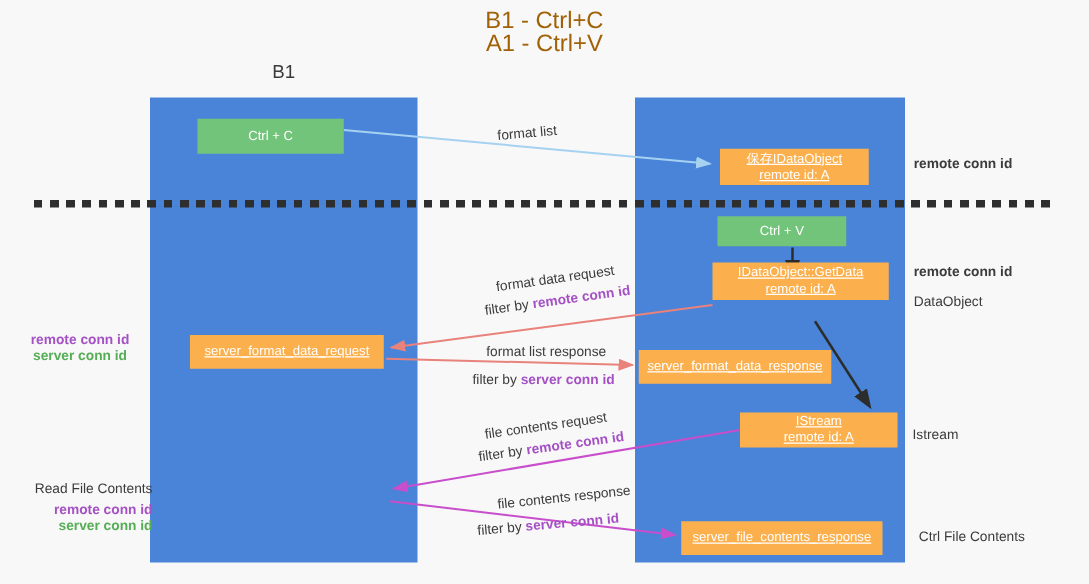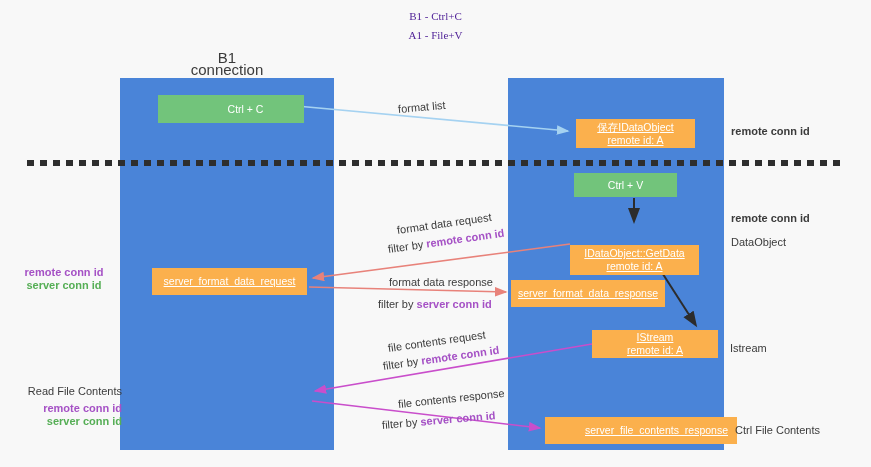--- a/index.html
+++ b/index.html
@@ -1,18 +1,18 @@
 <!DOCTYPE html>
 <html><head>
 <meta charset="utf-8">
 <style>
   html,body{margin:0;padding:0;}
   body{font-family:"Liberation Sans", sans-serif; background:#f8f8f8;}
   .canvas{position:relative;width:871px;height:467px;background:#f8f8f8;overflow:hidden;}
-  .title{position:absolute;left:0;top:7px;width:871px;text-align:center;font-size:11px;line-height:19px;color:#4c1d95;font-family:Liberation Serif, serif;}
+  .title{position:absolute;left:0;top:7px;width:871px;text-align:center;font-size:19px;line-height:19px;color:#a16207;}
   .col-header{position:absolute;text-align:center;font-size:15px;line-height:12px;color:#3b3b3b;}
   .col{position:absolute;top:78px;height:372px;background:#4a84d8;}
   .col-left{left:120px;width:214px;}
   .col-right{left:508px;width:216px;}
   .dashline{position:absolute;left:27px;top:160px;width:815px;height:6px;
     background:repeating-linear-gradient(90deg,#2e2e2e 0 7px,transparent 7px 13px);z-index:5;}
   .box{position:absolute;display:flex;flex-direction:column;align-items:center;justify-content:center;
     color:#fff;font-size:10.5px;line-height:13px;text-align:center;z-index:4;}
   .box.green{background:#72c47b;}
   .box.orange{background:#fbb04d;text-decoration:underline;}
@@ -25,26 +25,25 @@
   .sidelabel{position:absolute;font-size:11px;line-height:13px;white-space:nowrap;z-index:6;color:#3b3b3b;}
   .svglayer{position:absolute;left:0;top:0;z-index:3;pointer-events:none;}
 </style>
 </head>
 <body>
 
 <div class="canvas">
 
   <div class="title">
     <div>B1 - Ctrl+C</div>
-    <div>A1 - File+V</div>
+    <div>A1 - Ctrl+V</div>
   </div>
 
   <div class="col-header" style="left:120px;top:52px;width:214px;">
     <div>B1</div>
-    <div>connection</div>
   </div>
 
   <div class="col col-left"></div>
   <div class="col col-right"></div>
 
   <svg class="svglayer" width="871" height="467">
     <defs>
       <marker id="m-blue" markerWidth="9" markerHeight="8" refX="7" refY="3" orient="auto">
         <path d="M0,0 L8,3 L0,6 Z" fill="#a5d2f1"></path>
       </marker>
@@ -62,64 +61,64 @@
     <line x1="634" y1="198" x2="634" y2="220" stroke="#2c2c2c" stroke-width="2" marker-end="url(#m-black)"></line>
     <line x1="652" y1="257" x2="695" y2="324" stroke="#2c2c2c" stroke-width="2" marker-end="url(#m-black)"></line>
     <line x1="570" y1="244" x2="313" y2="278" stroke="#e8827a" stroke-width="1.6" marker-end="url(#m-red)"></line>
     <line x1="309" y1="287" x2="506" y2="292" stroke="#e8827a" stroke-width="1.6" marker-end="url(#m-red)"></line>
     <line x1="592" y1="344" x2="315" y2="391" stroke="#c94ecb" stroke-width="1.6" marker-end="url(#m-mag)"></line>
     <line x1="312" y1="401" x2="540" y2="428" stroke="#c94ecb" stroke-width="1.6" marker-end="url(#m-mag)"></line>
   </svg>
 
   <div class="dashline"></div>
 
-  <div class="box green" style="left:158px;top:95px;width:117px;height:28px;padding-left:29px;">
+  <div class="box green" style="left:158px;top:95px;width:117px;height:28px;">
     <span>Ctrl + C</span>
   </div>
 
   <div class="box orange" style="left:576px;top:119px;width:119px;height:29px;">
     <span>保存IDataObject</span>
     <span>remote id: A</span>
   </div>
 
   <div class="box green" style="left:574px;top:173px;width:103px;height:24px;">
     <span>Ctrl + V</span>
   </div>
 
-  <div class="box orange" style="left:570px;top:210px;width:129px;height:30px;margin-top:35px;">
+  <div class="box orange" style="left:570px;top:210px;width:141px;height:30px;">
     <span>IDataObject::GetData</span>
     <span>remote id: A</span>
   </div>
 
   <div class="box orange" style="left:511px;top:280px;width:154px;height:27px;">
     <span>server_format_data_response</span>
   </div>
 
   <div class="box orange" style="left:152px;top:268px;width:155px;height:27px;">
     <span>server_format_data_request</span>
   </div>
 
   <div class="box orange" style="left:592px;top:330px;width:126px;height:28px;">
     <span>IStream</span>
     <span>remote id: A</span>
   </div>
 
 
-  <div class="box orange" style="left:545px;top:417px;width:161px;height:27px;padding-left:31px;">
+  <div class="box orange" style="left:545px;top:417px;width:161px;height:27px;">
     <span>server_file_contents_response</span>
   </div>
 
   <div class="flowlabel rot5" style="left:398px;top:103px;">format list</div>
 
   <div class="flowlabel rot8" style="left:397px;top:224px;">format data request</div>
   <div class="flowlabel rot8" style="left:388px;top:243px;">
     <span>filter by </span><span class="purple">remote conn id</span>
   </div>
 
-  <div class="flowlabel" style="left:389px;top:276px;">format data response</div>
+  <div class="flowlabel" style="left:389px;top:276px;">format list response</div>
   <div class="flowlabel" style="left:378px;top:298px;">
     <span>filter by </span><span class="purple">server conn id</span>
   </div>
 
   <div class="flowlabel rot8" style="left:388px;top:342px;">file contents request</div>
   <div class="flowlabel rot8" style="left:383px;top:360px;">
     <span>filter by </span><span class="purple">remote conn id</span>
   </div>
 
   <div class="flowlabel rot6" style="left:398px;top:398px;">file contents response</div>

